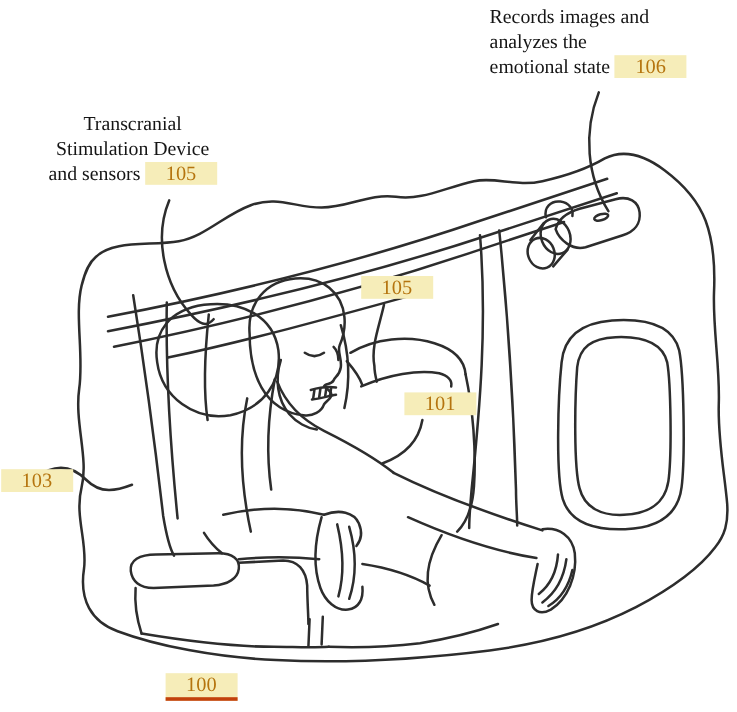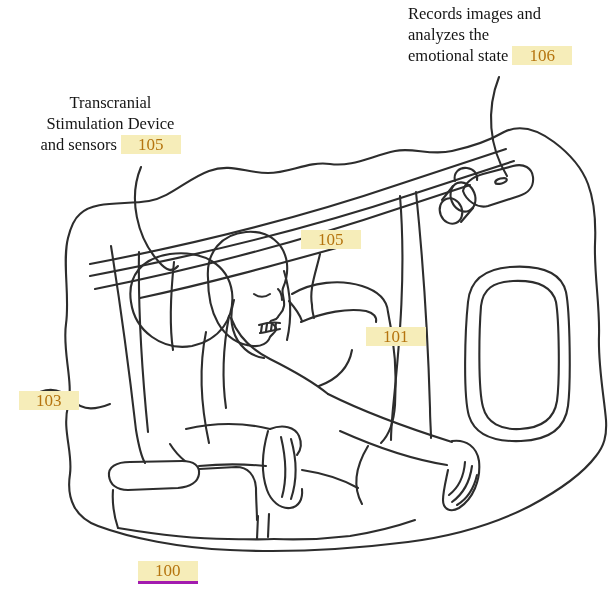--- a/index.html
+++ b/index.html
@@ -18,21 +18,21 @@
     fill:none;stroke:var(--line);stroke-width:2.1;stroke-linecap:round;stroke-linejoin:round;
   }
   .callout{position:absolute;white-space:pre-line;font-size:16.5px;line-height:21px;}
   .ref{
     color:var(--reference-text);
     background:var(--reference-highlight);
     padding:0 17px;
     font-size:17px;
   }
   .ref-solo{position:absolute;font-size:17px;line-height:20px;}
-  .fig-num .ref{border-bottom:3px solid #a21caf;padding-bottom:1px;}
+  .fig-num .ref{border-bottom:3px solid #c2410c;padding-bottom:1px;}
 </style>
 </head>
 <body>
 
 <div id="stage">
 
   <svg id="drawing" width="614" height="593" viewBox="0 0 614 593" xmlns="http://www.w3.org/2000/svg">
 
     <g>
       <path d="M80,214
@@ -150,19 +150,19 @@
   <div class="callout" style="left:408px;top:3px;width:186px;"><span>Records images and
 analyzes the
 emotional state</span> <span class="ref">106</span></div>
 
   <div class="callout" style="left:28px;top:92px;width:165px;text-align:center;"><span>Transcranial
 Stimulation Device
 and sensors</span> <span class="ref">105</span></div>
 
   <div class="ref-solo" style="left:301px;top:230px;"><span class="ref">105</span></div>
 
-  <div class="ref-solo" style="left:337px;top:327px;margin-left:29px;"><span class="ref">101</span></div>
+  <div class="ref-solo" style="left:337px;top:327px;"><span class="ref">101</span></div>
 
-  <div class="ref-solo" style="left:19px;top:391px;"><span class="ref">103</span></div>
+  <div class="ref-solo" style="left:1px;top:391px;"><span class="ref">103</span></div>
 
   <div class="ref-solo fig-num" style="left:138px;top:561px;"><span class="ref">100</span></div>
 
 </div>
 
 </body></html>

